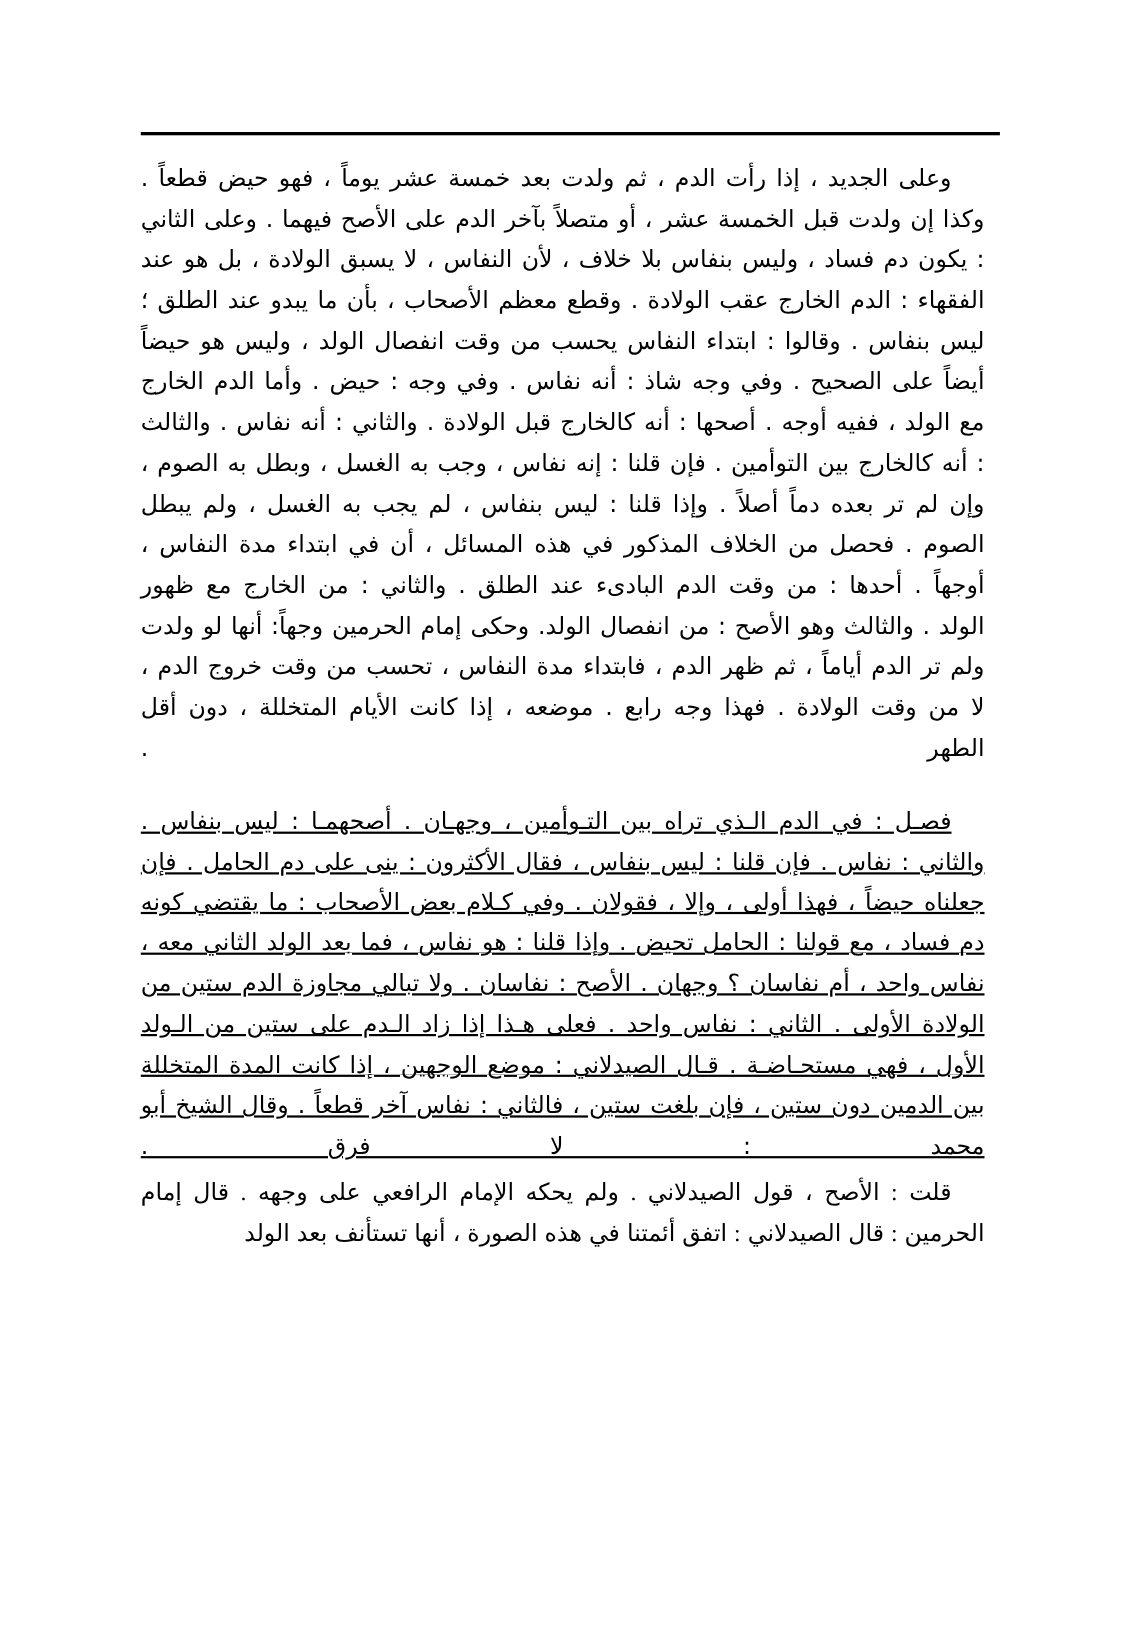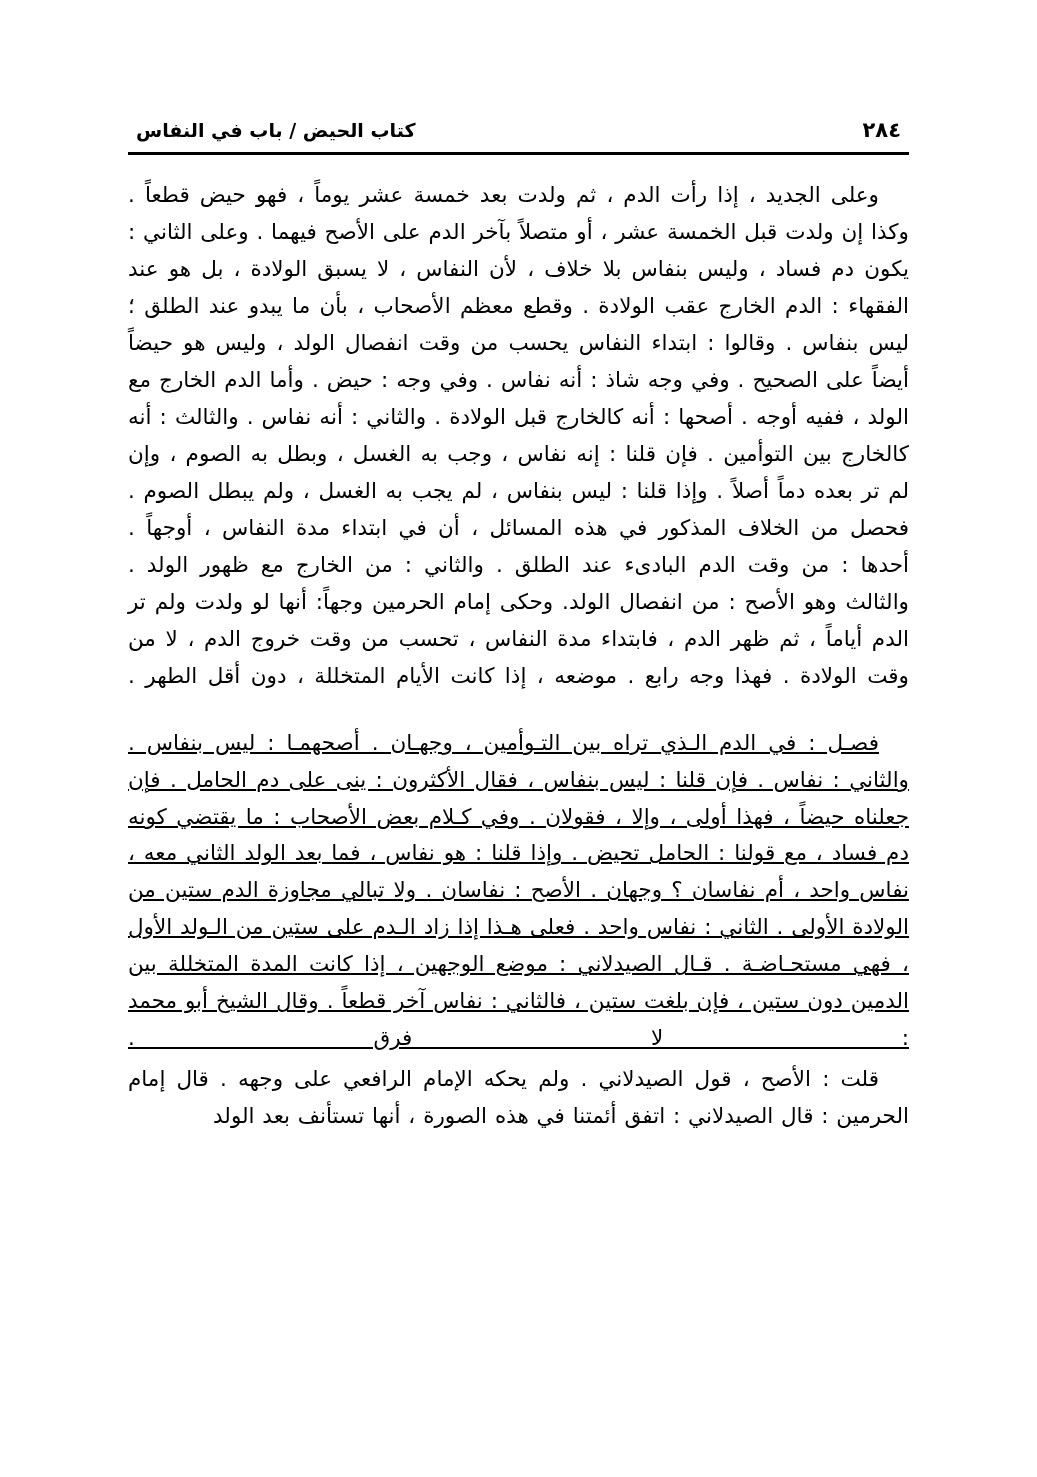--- a/index.html
+++ b/index.html
@@ -48,44 +48,41 @@
     margin: 2px 0 22px 0;
   }
   .body-text {
     font-size: 21.5px;
     line-height: 1.72;
     text-align: justify;
     text-align-last: justify;
     word-spacing: 1px;
   }
   .para {
-    margin: 0 0 4px 0;
+    margin: 0 14px 4px 0;
     text-indent: 30px;
   }
   .para.block-gap {
     margin-top: 30px;
     text-decoration: underline;
   }
   .para:last-child {
     text-align-last: right;
   }
   .para.last-line-right {
     text-align-last: right;
+    font-family: Liberation Serif, serif;
   }
 </style>
 </head>
 <body>
 
 <div class="page">
   <div class="content">
 
-    <div class="header-row">
-      <div class="header-title">كتاب الحيض / باب في النفاس</div>
-      <div class="header-page">٢٨٤</div>
-    </div>
 
     <div class="rule"></div>
 
     <div class="body-text">
       <p class="para">وعلى الجديد ، إذا رأت الدم ، ثم ولدت بعد خمسة عشر يوماً ، فهو حيض قطعاً . وكذا إن ولدت قبل الخمسة عشر ، أو متصلاً بآخر الدم على الأصح فيهما . وعلى الثاني : يكون دم فساد ، وليس بنفاس بلا خلاف ، لأن النفاس ، لا يسبق الولادة ، بل هو عند الفقهاء : الدم الخارج عقب الولادة . وقطع معظم الأصحاب ، بأن ما يبدو عند الطلق ؛ ليس بنفاس . وقالوا : ابتداء النفاس يحسب من وقت انفصال الولد ، وليس هو حيضاً أيضاً على الصحيح . وفي وجه شاذ : أنه نفاس . وفي وجه : حيض . وأما الدم الخارج مع الولد ، ففيه أوجه . أصحها : أنه كالخارج قبل الولادة . والثاني : أنه نفاس . والثالث : أنه كالخارج بين التوأمين . فإن قلنا : إنه نفاس ، وجب به الغسل ، وبطل به الصوم ، وإن لم تر بعده دماً أصلاً . وإذا قلنا : ليس بنفاس ، لم يجب به الغسل ، ولم يبطل الصوم . فحصل من الخلاف المذكور في هذه المسائل ، أن في ابتداء مدة النفاس ، أوجهاً . أحدها : من وقت الدم البادىء عند الطلق . والثاني : من الخارج مع ظهور الولد . والثالث وهو الأصح : من انفصال الولد. وحكى إمام الحرمين وجهاً: أنها لو ولدت ولم تر الدم أياماً ، ثم ظهر الدم ، فابتداء مدة النفاس ، تحسب من وقت خروج الدم ، لا من وقت الولادة . فهذا وجه رابع . موضعه ، إذا كانت الأيام المتخللة ، دون أقل الطهر .</p>
       <p class="para block-gap">فصـل : في الدم الـذي تراه بين التـوأمين ، وجهـان . أصحهمـا : ليس بنفاس . والثاني : نفاس . فإن قلنا : ليس بنفاس ، فقال الأكثرون : ينى على دم الحامل . فإن جعلناه حيضاً ، فهذا أولى ، وإلا ، فقولان . وفي كـلام بعض الأصحاب : ما يقتضي كونه دم فساد ، مع قولنا : الحامل تحيض . وإذا قلنا : هو نفاس ، فما بعد الولد الثاني معه ، نفاس واحد ، أم نفاسان ؟ وجهان . الأصح : نفاسان . ولا تبالي مجاوزة الدم ستين من الولادة الأولى . الثاني : نفاس واحد . فعلى هـذا إذا زاد الـدم على ستين من الـولد الأول ، فهي مستحـاضـة . قـال الصيدلاني : موضع الوجهين ، إذا كانت المدة المتخللة بين الدمين دون ستين ، فإن بلغت ستين ، فالثاني : نفاس آخر قطعاً . وقال الشيخ أبو محمد : لا فرق .</p>
       <p class="para last-line-right">قلت : الأصح ، قول الصيدلاني . ولم يحكه الإمام الرافعي على وجهه . قال إمام الحرمين : قال الصيدلاني : اتفق أئمتنا في هذه الصورة ، أنها تستأنف بعد الولد</p>
     </div>
 
   </div>

